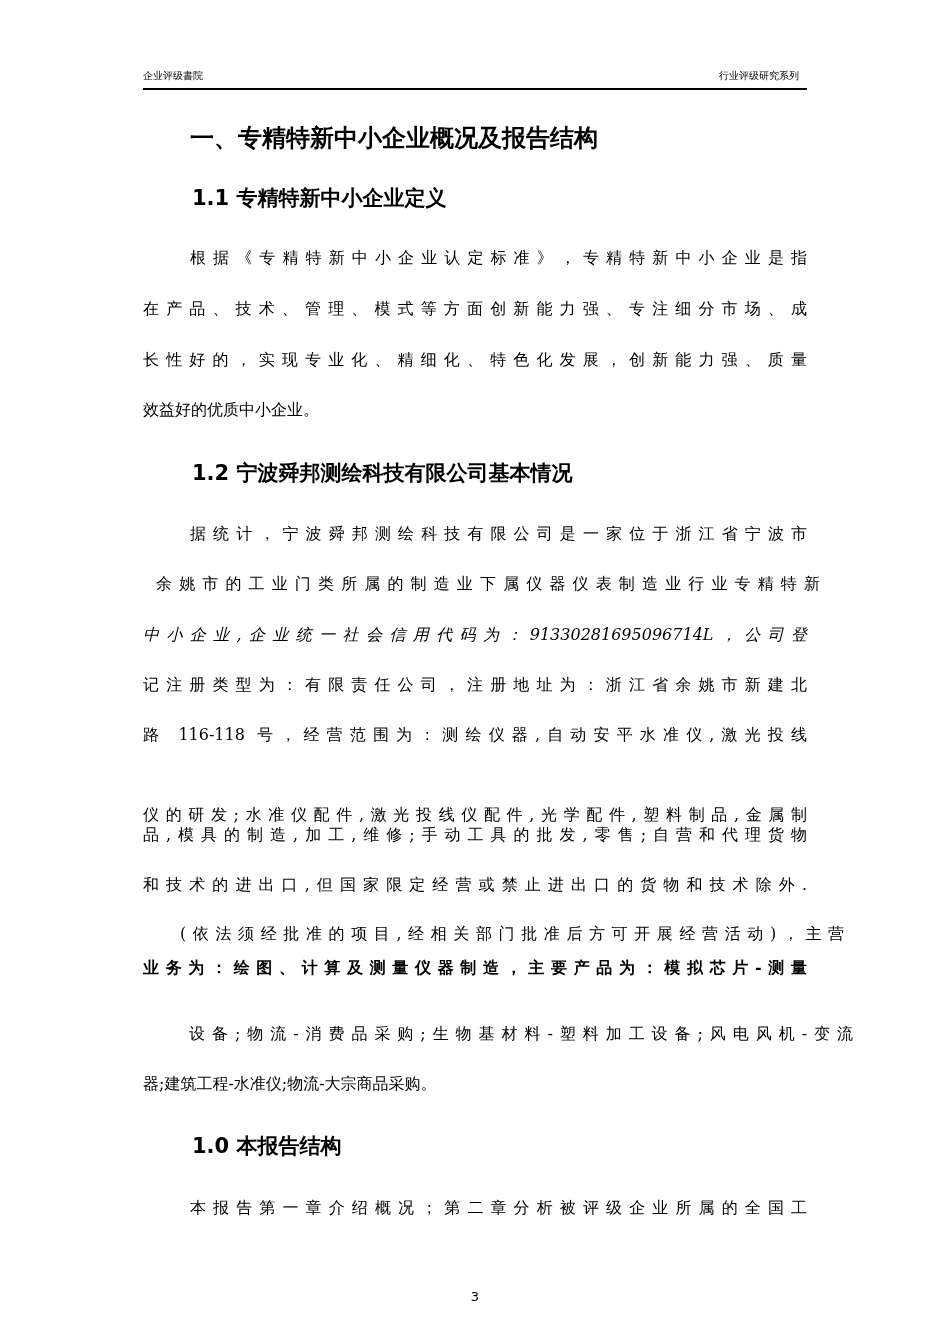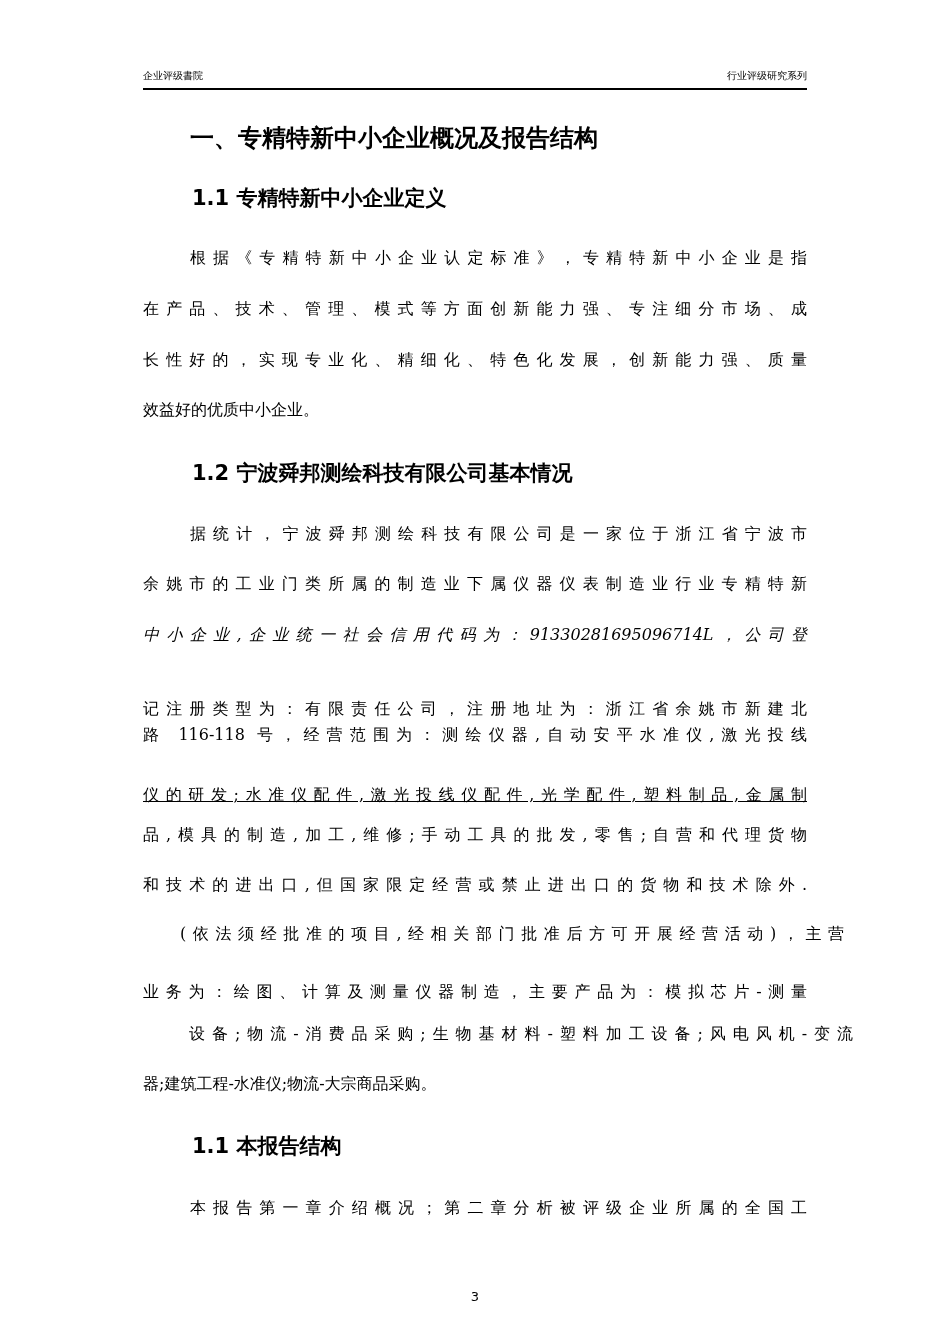--- a/index.html
+++ b/index.html
@@ -26,21 +26,21 @@
       font-size: 10px;
       line-height: 24px;
     }
     .page-header .left {
       position: absolute;
       left: 0;
       top: 0;
     }
     .page-header .right {
       position: absolute;
-      right: 0;
+      right: 8px;
       top: 0;
       font-family: Liberation Serif, serif;
     }
     .chapter-title {
       position: absolute;
       left: 190px;
       top: 118px;
       font-family: "DejaVu Sans", "Liberation Sans", sans-serif;
       font-weight: bold;
       font-size: 24px;
@@ -95,28 +95,28 @@
 <div class="chapter-title">一、专精特新中小企业概况及报告结构</div>
 
 <div class="section-title" style="top:180px;">1.1 专精特新中小企业定义</div>
 <div class="para-line indent" style="top:243px;">根据《专精特新中小企业认定标准》，专精特新中小企业是指</div>
 <div class="para-line" style="top:294px;">在产品、技术、管理、模式等方面创新能力强、专注细分市场、成</div>
 <div class="para-line" style="top:345px;">长性好的，实现专业化、精细化、特色化发展，创新能力强、质量</div>
 <div class="para-line last" style="top:395px;">效益好的优质中小企业。</div>
 
 <div class="section-title" style="top:455px;">1.2 宁波舜邦测绘科技有限公司基本情况</div>
 <div class="para-line indent" style="top:519px;">据统计，宁波舜邦测绘科技有限公司是一家位于浙江省宁波市</div>
-<div class="para-line" style="top:569px;">余姚市的工业门类所属的制造业下属仪器仪表制造业行业专精特新</div>
+<div class="para-line" style="top:569px;margin-left:13px;">余姚市的工业门类所属的制造业下属仪器仪表制造业行业专精特新</div>
 <div class="para-line" style="top:620px;font-style:italic;">中小企业,企业统一社会信用代码为：91330281695096714L，公司登</div>
-<div class="para-line" style="top:670px;margin-top:24px;">记注册类型为：有限责任公司，注册地址为：浙江省余姚市新建北</div>
+<div class="para-line" style="top:670px;">记注册类型为：有限责任公司，注册地址为：浙江省余姚市新建北</div>
 <div class="para-line" style="top:720px;">路 116-118 号，经营范围为：测绘仪器,自动安平水准仪,激光投线</div>
-<div class="para-line" style="top:780px;text-decoration:underline;">仪的研发;水准仪配件,激光投线仪配件,光学配件,塑料制品,金属制</div>
+<div class="para-line" style="top:800px;">仪的研发;水准仪配件,激光投线仪配件,光学配件,塑料制品,金属制</div>
 <div class="para-line" style="top:820px;">品,模具的制造,加工,维修;手动工具的批发,零售;自营和代理货物</div>
 <div class="para-line" style="top:870px;">和技术的进出口,但国家限定经营或禁止进出口的货物和技术除外.</div>
 <div class="para-line" style="top:919px;margin-left:37px;">(依法须经批准的项目,经相关部门批准后方可开展经营活动)，主营</div>
-<div class="para-line" style="top:977px;">业务为：绘图、计算及测量仪器制造，主要产品为：模拟芯片-测量</div>
+<div class="para-line" style="top:953px;font-weight:bold;">业务为：绘图、计算及测量仪器制造，主要产品为：模拟芯片-测量</div>
 <div class="para-line" style="top:1019px;margin-left:46px;">设备;物流-消费品采购;生物基材料-塑料加工设备;风电风机-变流</div>
 <div class="para-line last" style="top:1069px;">器;建筑工程-水准仪;物流-大宗商品采购。</div>
 
-<div class="section-title" style="top:1128px;">1.1 本报告结构</div>
+<div class="section-title" style="top:1128px;">1.0 本报告结构</div>
 <div class="para-line indent" style="top:1193px;">本报告第一章介绍概况；第二章分析被评级企业所属的全国工</div>
 
 <div class="page-number">3</div>
 
 </body></html>

